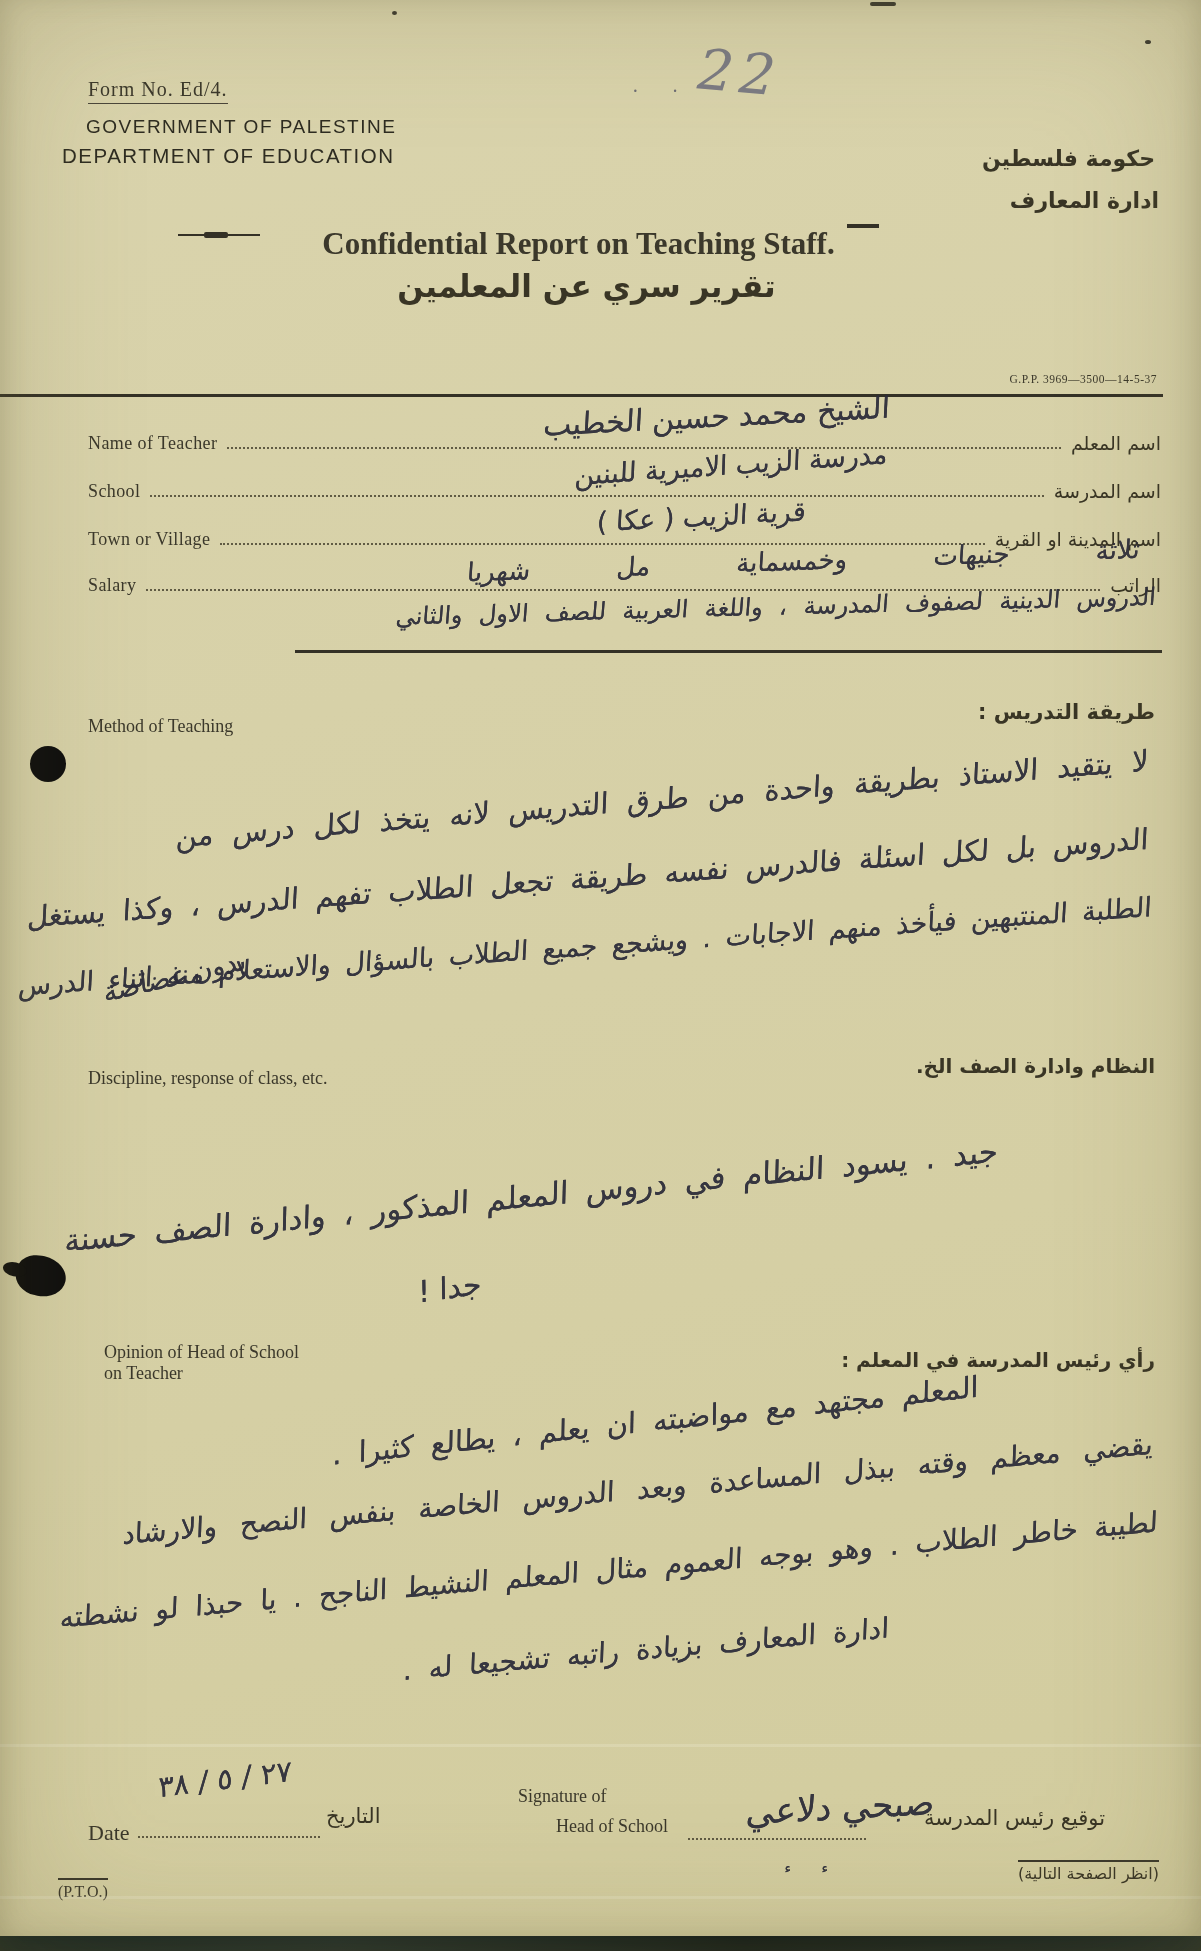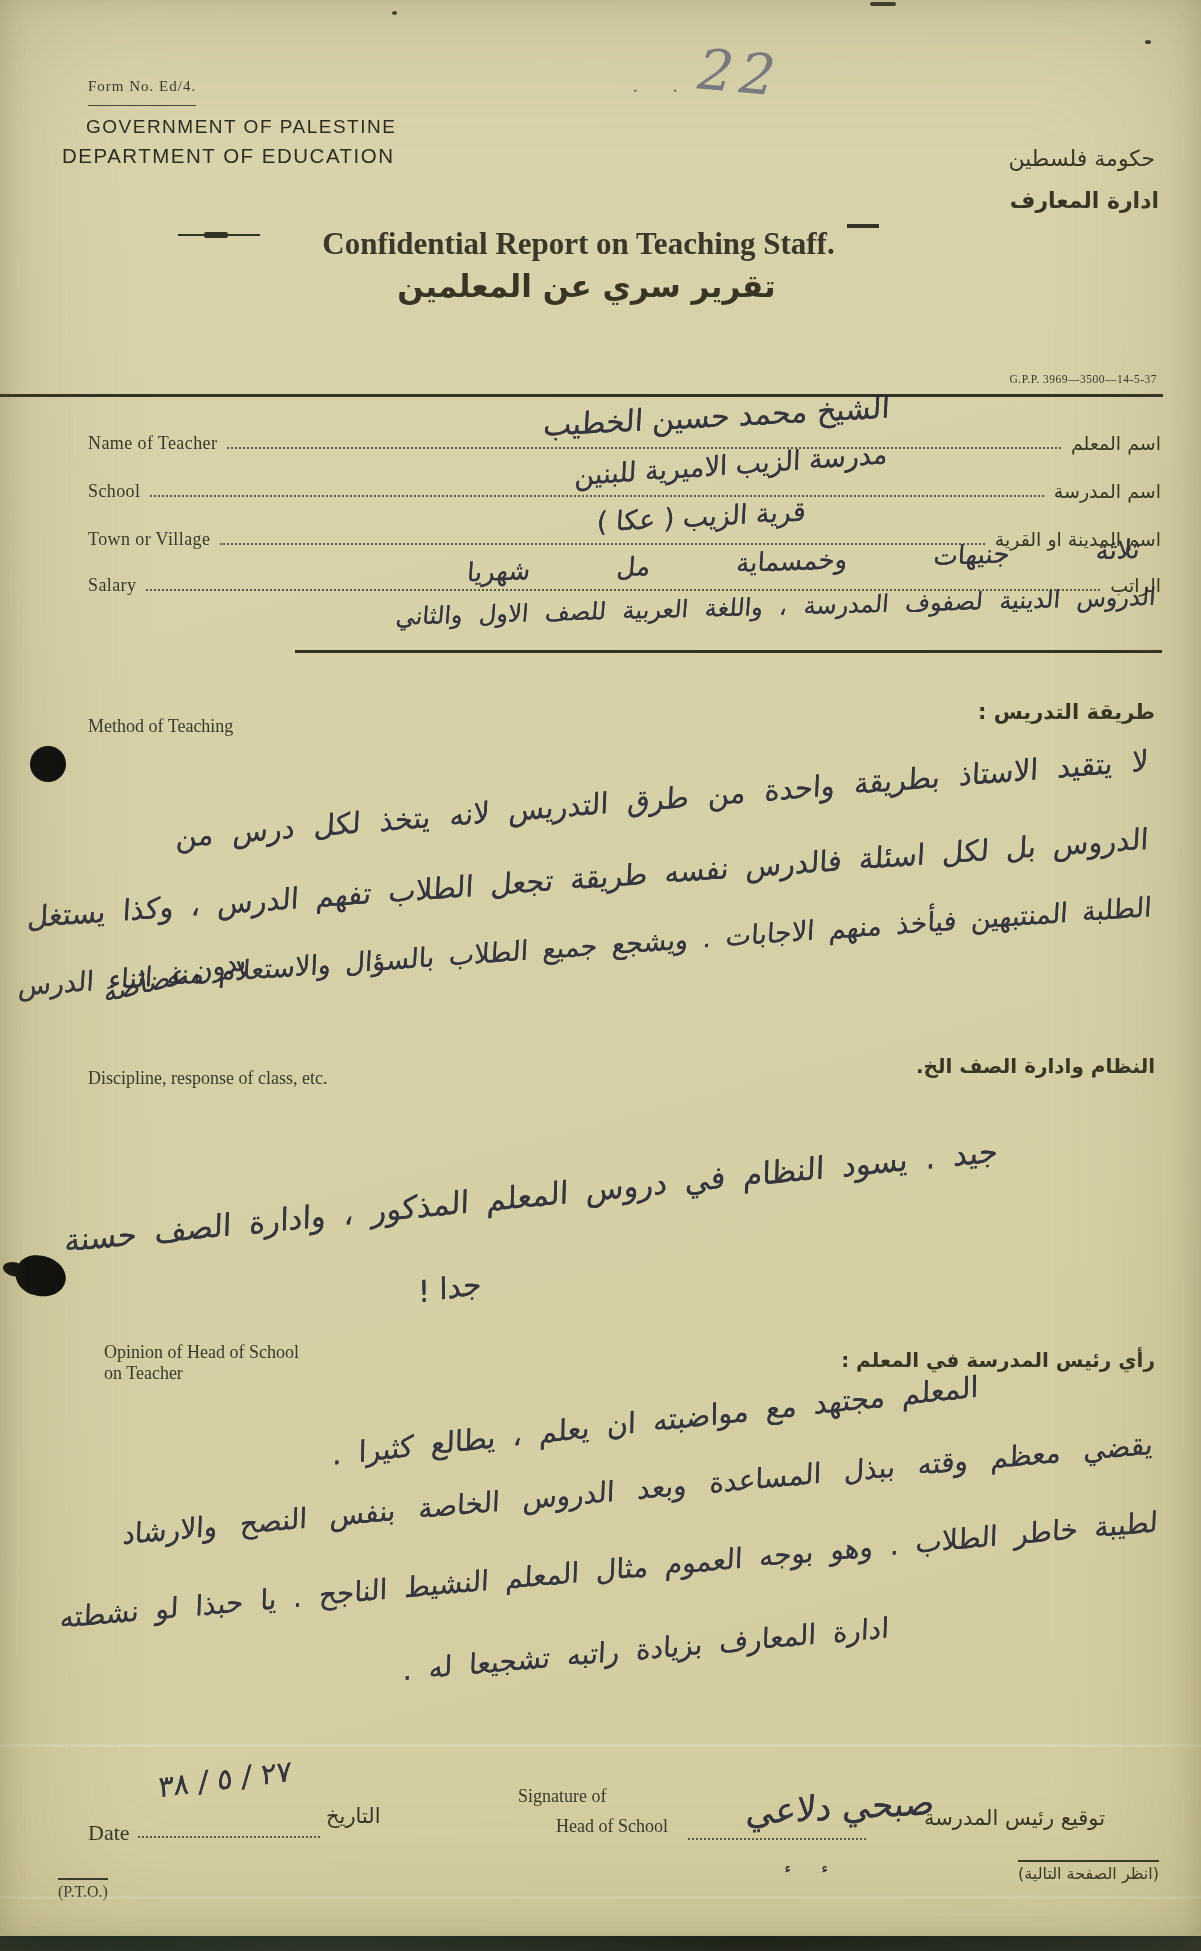--- a/index.html
+++ b/index.html
@@ -30,31 +30,31 @@
             box-shadow:inset 0 0 140px rgba(110,100,55,.28), inset 0 -8px 30px rgba(80,75,45,.25);}
   .crease{left:0;width:1201px;height:3px;background:rgba(255,255,248,.16);}
   .edgeband{left:0;top:1936px;width:1201px;height:15px;
             background:linear-gradient(90deg,#12211f,#1d2b28 28%,#0e1816 62%,#1a2724 100%);}
 </style>
 </head>
 <body>
 
 <div id="page">
 
-  <div class="abs en" style="left:88px;top:78px;font-size:15px;letter-spacing:1px;border-bottom:1.5px solid #4a463a;padding-bottom:10px;">Form No. Ed/4.</div>
+  <div class="abs en" style="left:88px;top:78px;font-size:20px;letter-spacing:1px;border-bottom:1.5px solid #4a463a;padding-bottom:2px;">Form No. Ed/4.</div>
 
   <div class="abs en-bold" style="left:86px;top:116px;font-size:19px;">GOVERNMENT OF PALESTINE</div>
   <div class="abs en-bold" style="left:62px;top:144px;font-size:20.5px;">DEPARTMENT OF EDUCATION</div>
   <div class="abs rule" style="left:178px;top:234px;width:82px;height:2px;"></div>
   <div class="abs rule" style="left:204px;top:232px;width:24px;height:6px;border-radius:2px;"></div>
 
   <div class="abs" style="left:632px;top:80px;font-size:20px;color:#6e6e74;letter-spacing:14px;">·  ·</div>
   <div class="abs" style="left:698px;top:40px;font-size:56px;color:#7b7b83;font-family:'DejaVu Serif',serif;font-style:italic;transform:rotate(5deg);letter-spacing:6px;">22</div>
 
-  <div class="abs ar" style="right:46px;top:146px;font-size:22px;font-weight:400;text-align:right;">حكومة فلسطين</div>
+  <div class="abs ar" style="right:46px;top:146px;font-size:22px;font-weight:700;text-align:right;">حكومة فلسطين</div>
   <div class="abs ar" style="right:42px;top:188px;font-size:22px;font-weight:700;">ادارة المعارف</div>
   <div class="abs rule" style="right:322px;top:224px;width:32px;height:4px;"></div>
 
   <div class="abs en" style="left:-22px;top:226px;width:1201px;text-align:center;font-size:31px;font-weight:700;">Confidential Report on Teaching Staff.</div>
   <div class="abs ar" style="left:-14px;top:268px;width:1201px;text-align:center;font-size:31px;font-weight:700;">تقرير سري عن المعلمين</div>
   <div class="abs en" style="right:44px;top:373px;font-size:11.5px;letter-spacing:.5px;padding-left:26px;">G.P.P. 3969—3500—14-5-37</div>
   <div class="abs rule" style="left:0;top:394px;width:1163px;height:3px;"></div>
 
   <div class="abs frow" style="left:88px;top:424px;width:1073px;">
     <span class="en lab-en">Name of Teacher</span>

